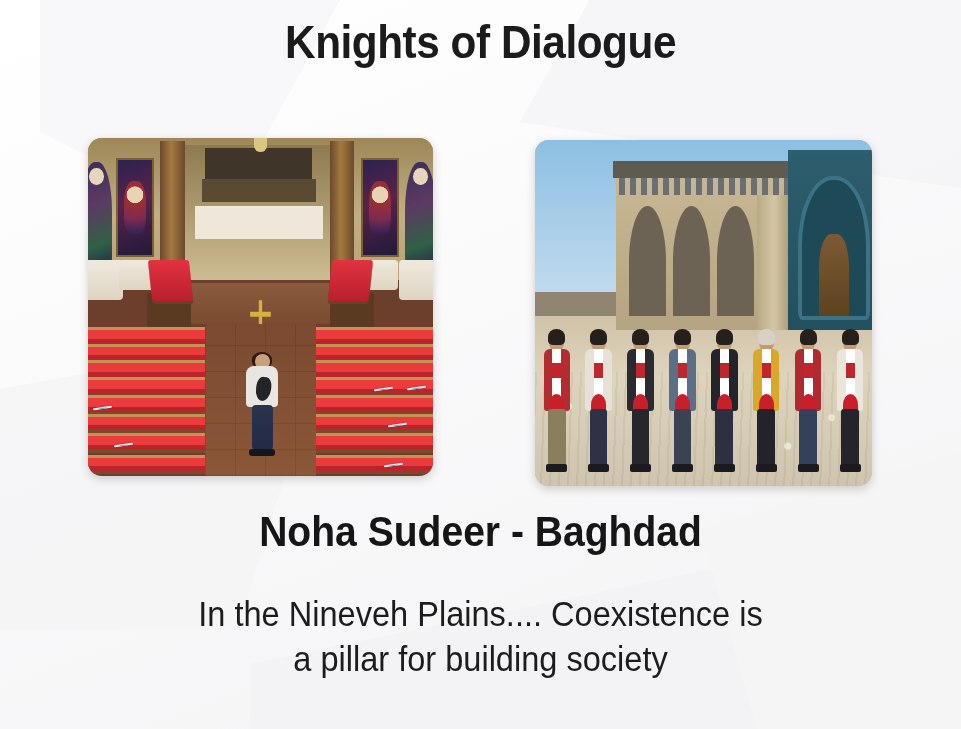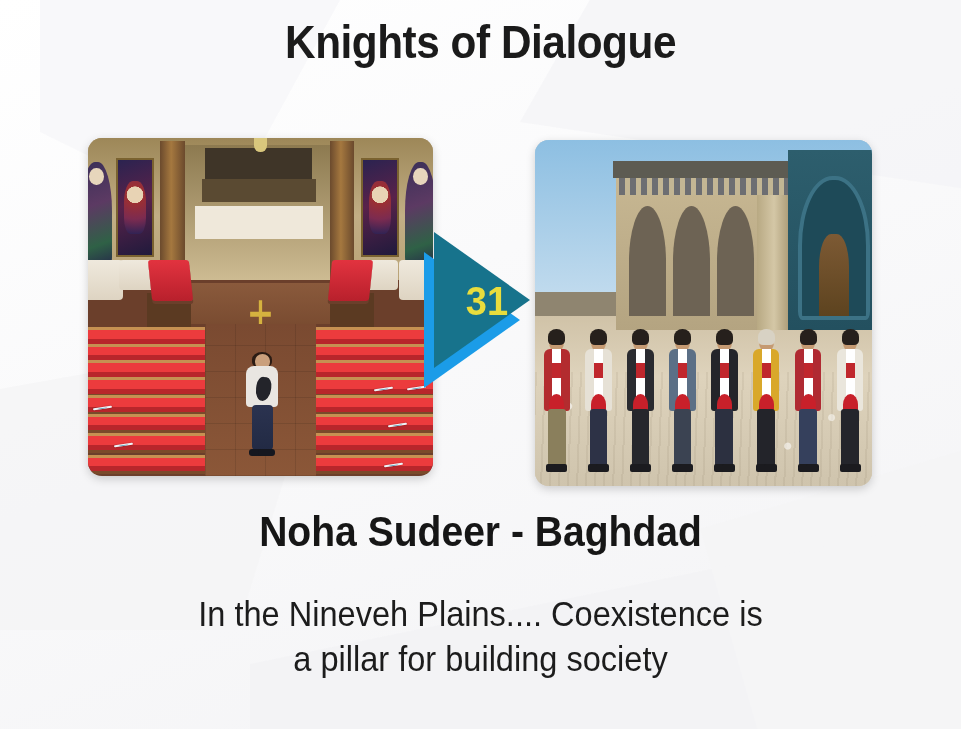--- a/index.html
+++ b/index.html
@@ -404,25 +404,20 @@
           <span class="sc"></span>
             <span class="cap"></span>
           <span class="lg" style="background:#24252b"></span>
           <span class="sh l"></span>
             <span class="sh r"></span>
         </div>
       </div>
     </div>
   </div>
 
-  <div class="arrow-wrap">
-    <span class="tri tri-blue"></span>
-    <span class="tri tri-teal"></span>
-    <span class="badge-num">31</span>
-  </div>
 
   <div class="name">Noha Sudeer - Baghdad</div>
 
   <div class="caption">
     <span>In the Nineveh Plains.... Coexistence is</span>
     <span>a pillar for building society</span>
   </div>
 
 </div>
 

